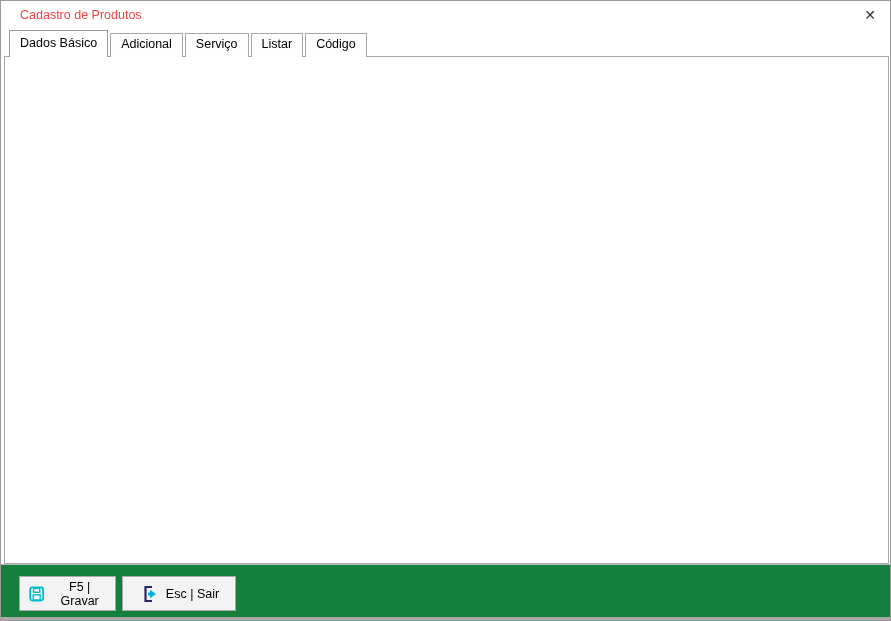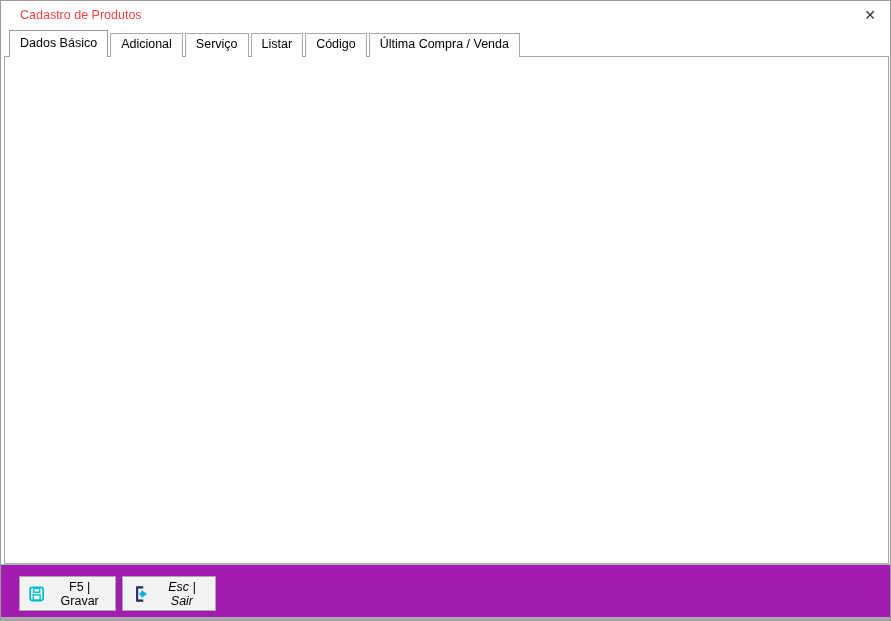--- a/index.html
+++ b/index.html
@@ -46,21 +46,21 @@
   .gbox{position:absolute;left:712px;top:62px;width:172px;height:441px;border:1px solid #c0c0c0;box-sizing:border-box;}
   .gleg{position:absolute;left:8px;top:-8px;background:#fff;padding:0 4px;font-size:12px;}
   .plist{position:absolute;left:0;top:32px;width:100%;display:flex;flex-direction:column;}
   .prow{position:relative;display:flex;align-items:center;gap:6px;height:21px;padding-left:13px;box-sizing:border-box;}
   .cb{width:13px;height:13px;border:1px solid #4d4d4d;background:#fff;box-sizing:border-box;flex:0 0 auto;
       display:flex;align-items:center;justify-content:center;font-size:11px;line-height:11px;color:#111;}
   .plabel{font-size:12px;white-space:nowrap;}
   .prow.hl::after{content:"";position:absolute;left:4px;top:-2px;width:160px;height:24px;
                   border:3px solid #d81d1d;box-sizing:border-box;pointer-events:none;}
   
-  .bottombar{position:absolute;left:0;top:563px;width:100%;height:58px;background:#a21caf;
+  .bottombar{position:absolute;left:0;top:563px;width:100%;height:58px;background:#15803d;
              border-top:1px solid #b9b9b9;box-sizing:border-box;}
   .win::after{content:"";position:absolute;left:0;bottom:0;width:100%;height:3px;background:#a9a9a9;}
   .btn{position:absolute;top:11px;height:35px;background:#f3f3f3;border:1px solid #a9a9a9;
        display:flex;align-items:center;justify-content:center;gap:7px;font-family:"Liberation Sans",sans-serif;
        font-size:12.5px;color:#000;padding:0 8px;box-sizing:border-box;}
 </style>
 </head>
 <body>
 
 <div class="win">
@@ -69,21 +69,20 @@
     <span class="title">Cadastro de Produtos</span>
     <span class="close">✕</span>
   </div>
 
   <div class="tabstrip" id="tabstrip">
       <div class="tab active">Dados Básico</div>
       <div class="tab">Adicional</div>
       <div class="tab">Serviço</div>
       <div class="tab">Listar</div>
       <div class="tab">Código</div>
-      <div class="tab">Última Compra / Venda</div>
     </div>
 
   <div class="page"></div>
 
   <div class="lbl" style="left:4px;top:70px;width:118px;">Código:</div>
   <input class="f grey ra" style="left: 128px; top: 66px; width: 107px;" readonly="" value="260">
   <div class="lbl" style="left:200px;top:70px;width:124px;">Cód.Bar.Balança:</div>
   <input class="f grey greytext" style="left: 328px; top: 66px; width: 92px;" readonly="" value="2000000">
 
   <div class="lbl" style="left:4px;top:97px;width:118px;">Descrição:</div>
@@ -288,21 +287,21 @@
 
   <div class="bottombar">
     <button class="btn" style="left:18px;width:97px;">
       <svg width="20" height="20" viewBox="0 0 20 20">
         <rect x="2.5" y="2.5" width="15" height="15" rx="2.5" fill="none" stroke="#00bcd0" stroke-width="2"></rect>
         <rect x="6.5" y="3.5" width="7" height="4.5" fill="none" stroke="#00bcd0" stroke-width="1.6"></rect>
         <rect x="6" y="11" width="8" height="6" fill="none" stroke="#00bcd0" stroke-width="1.6"></rect>
       </svg>
       <span>F5  | Gravar</span>
     </button>
-    <button class="btn" style="left:121px;width:94px;font-style:italic;">
+    <button class="btn" style="left:121px;width:114px;">
       <svg width="20" height="20" viewBox="0 0 20 20">
         <path d="M13 3 H6.5 V17 H13" fill="none" stroke="#26266b" stroke-width="2.2"></path>
         <line x1="9" y1="10" x2="12" y2="10" stroke="#00aee0" stroke-width="3"></line>
         <polygon points="11,5.8 17,10 11,14.2" fill="#00aee0"></polygon>
       </svg>
       <span>Esc | Sair</span>
     </button>
   </div>
 
 </div>

